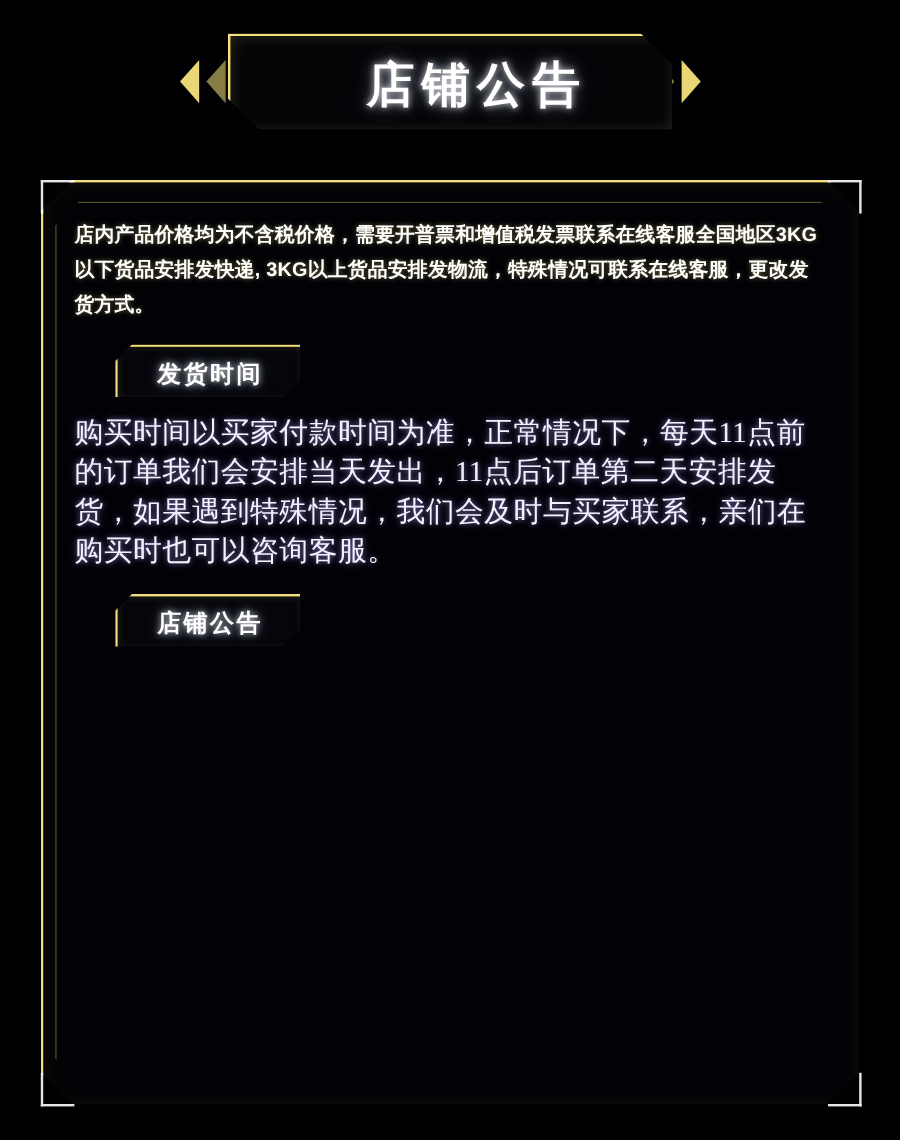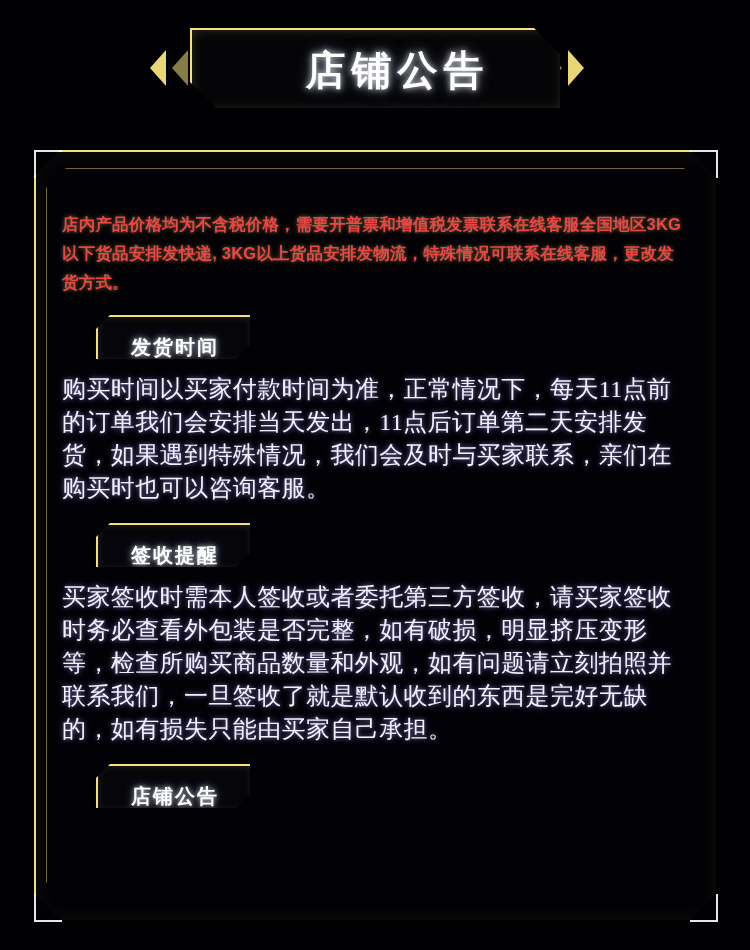--- a/index.html
+++ b/index.html
@@ -105,44 +105,43 @@
   
   .content {
     position: absolute;
     left: 62px;
     top: 182px;
     width: 628px;
     height: 706px;
   }
 
   .intro {
-    color: #ef4444;
+    color: #ffffff;
     font-size: 16.5px;
     line-height: 29px;
     font-weight: bold;
     letter-spacing: 0.2px;
     text-shadow: 0 0 4px rgba(248,233,135,0.45);
     width: 620px;
-    margin-top: 28px;
   }
 
   .section { margin-top: 18px; }
 
   .sec-head {
     position: relative;
     width: 154px;
     height: 44px;
     margin-left: 34px;
     margin-bottom: 10px;
     background: #05050a;
     border: 2px solid #f3df7c;
     box-shadow: 0 0 8px rgba(243,223,124,0.5), inset 0 0 8px rgba(243,223,124,0.15);
     clip-path: polygon(14px 0, 154px 0, 154px 30px, 140px 44px, 0 44px, 0 14px);
     display: flex;
-    align-items: flex-end;
+    align-items: center;
     justify-content: center;
   }
   .sec-head span {
     font-size: 20px;
     font-weight: bold;
     color: #ffffff;
     letter-spacing: 2px;
     text-shadow: 0 0 5px rgba(255,255,255,0.75), 0 0 12px rgba(180,210,255,0.45);
   }
 
@@ -197,26 +196,20 @@
 
     <div class="intro">店内产品价格均为不含税价格，需要开普票和增值税发票联系在线客服全国地区3KG以下货品安排发快递, 3KG以上货品安排发物流，特殊情况可联系在线客服，更改发货方式。</div>
 
     <div class="section">
       <div class="sec-head">
         <span>发货时间</span>
       </div>
       <div class="sec-body">购买时间以买家付款时间为准，正常情况下，每天11点前的订单我们会安排当天发出，11点后订单第二天安排发货，如果遇到特殊情况，我们会及时与买家联系，亲们在购买时也可以咨询客服。</div>
     </div>
 
-    <div class="section">
-      <div class="sec-head">
-        <span>签收提醒</span>
-      </div>
-      <div class="sec-body">买家签收时需本人签收或者委托第三方签收，请买家签收时务必查看外包装是否完整，如有破损，明显挤压变形等，检查所购买商品数量和外观，如有问题请立刻拍照并联系我们，一旦签收了就是默认收到的东西是完好无缺的，如有损失只能由买家自己承担。</div>
-    </div>
 
     <div class="section">
       <div class="sec-head">
         <span>店铺公告</span>
       </div>
     </div>
 
   </div>
 </div>
 

